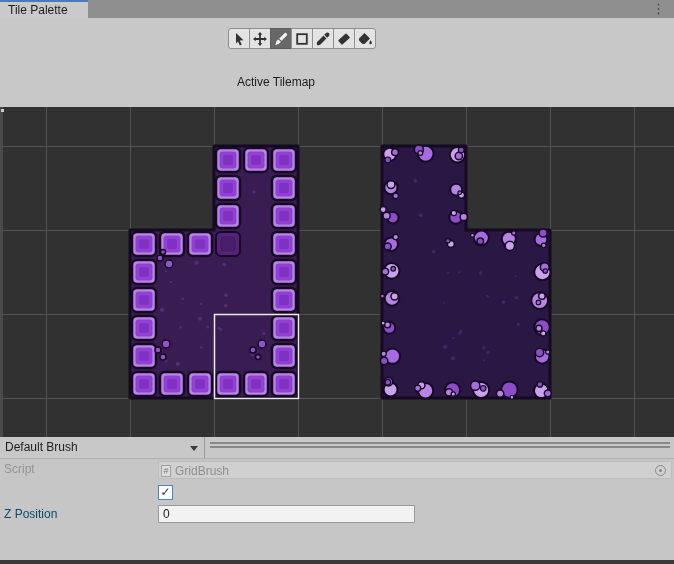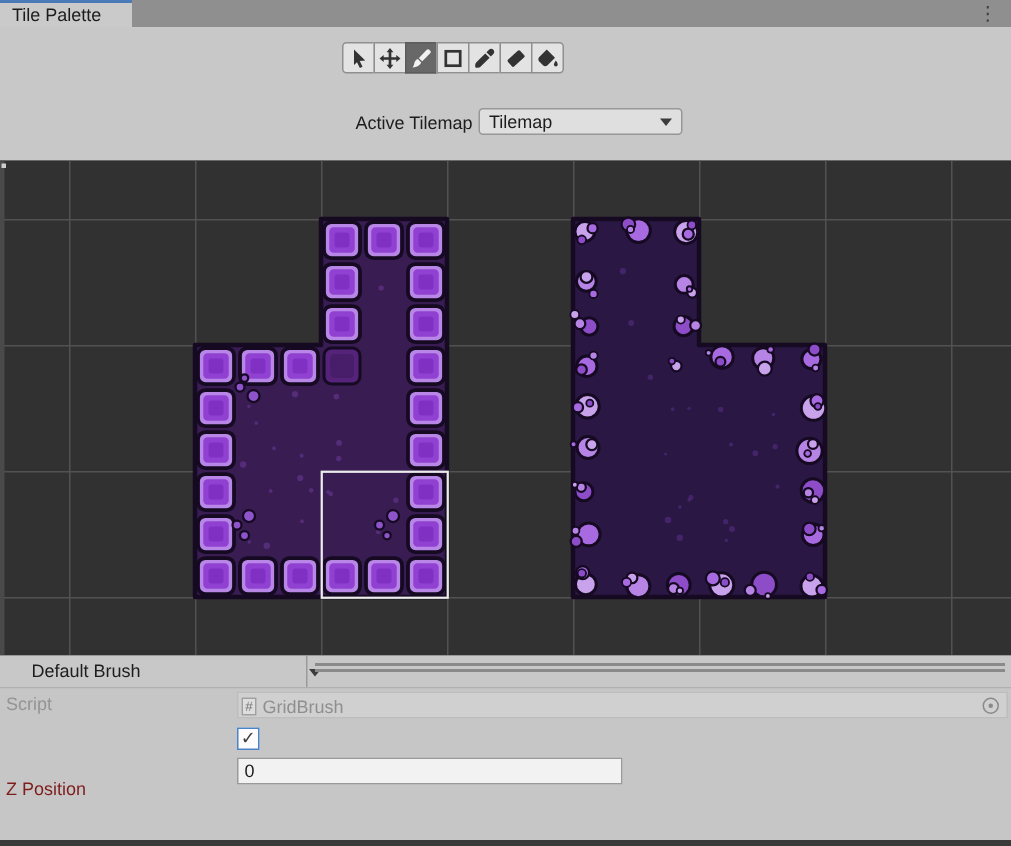--- a/index.html
+++ b/index.html
@@ -47,30 +47,30 @@
   .ph-dd .dd-arrow { right:8px; }
   .vsep { position:absolute; top:0; width:1px; height:21px; background:#9a9a9a; }
   .ph-edit { position:absolute; left:204px; top:0; width:33px; height:21px; text-align:center; padding-top:3px; }
   .ph-gizmos { position:absolute; left:617px; top:0; width:57px; height:21px; text-align:center; padding-top:3px; }
   
   .canvas-wrap { position:absolute; left:0; top:107px; width:674px; height:330px; background:#313131; }
   .canvas-wrap svg { display:block; }
   
   .brush-bar { position:absolute; left:0; top:437px; width:674px; height:22px; background:#c8c8c8;
     border-bottom:1px solid #b0b0b0; }
-  .bb-dd { position:absolute; left:0; top:0; width:206px; height:21px; padding:3px 0 0 5px;margin-left:16px; }
+  .bb-dd { position:absolute; left:0; top:0; width:206px; height:21px; padding:3px 0 0 5px; }
   .bb-dd .dd-arrow { right:8px; }
   .bb-lines { position:absolute; left:210px; top:5px; width:460px; height:6px;
     border-top:2px solid #8a8a8a; border-bottom:2px solid #8a8a8a; }
   
   .inspector { position:absolute; left:0; top:459px; width:674px; height:101px; background:#c6c6c6; }
   .insp-label { position:absolute; left:4px; width:150px; height:18px; padding-top:2px; overflow:hidden; white-space:nowrap; }
   .row-script { top:1px; color:#949494; }
   .row-can { top:24px; color:#2d5d9f; }
-  .row-z { top:46px; color:#7f1d1d;margin-top:12px; }
+  .row-z { top:46px; color:#0c4a6e; }
   .script-field {
     position:absolute; left:158px; top:2px; width:514px; height:18px; background:#d0d0d0;
     border:1px solid #bdbdbd; color:#8f8f8f; padding:1px 18px 0 2px; display:flex; align-items:center;
   }
   .script-icon {
     width:10px; height:12px; background:#dedede; border:1px solid #a0a0a0; color:#7a7a7a;
     font-size:9px; line-height:11px; text-align:center; margin-right:4px; flex:0 0 auto;
   }
   .obj-picker {
     position:absolute; right:5px; top:3px; width:11px; height:11px; border:1px solid #8a8a8a;
@@ -155,24 +155,20 @@
       <button class="tool-btn">
         <span>
             <svg width="16" height="16" viewBox="0 0 16 16">
               <path fill="currentColor" d="M7.5 2 L13 7.5 L8 12.5 C7.2 13.3 5.8 13.3 5 12.5 L2.5 10 C1.7 9.2 1.7 7.8 2.5 7 Z"></path>
               <path fill="currentColor" d="M13.6 9.3 C14.4 10.5 14.8 11.4 14.8 12 A1.25 1.25 0 0 1 12.3 12 C12.3 11.4 12.8 10.5 13.6 9.3 Z"></path>
             </svg>
           </span>
       </button>
     </div>
     <div class="at-label">Active Tilemap</div>
-    <div class="dropdown at-dropdown">
-      <span>Tilemap</span>
-      <span class="dd-arrow"></span>
-    </div>
   </div>
 
 
   <div class="canvas-wrap">
     <svg width="674" height="330" viewBox="0 0 674 330">
         <rect x="0" y="0" width="674" height="330" fill="#313131"></rect>
         <line x1="46.5" y1="0" x2="46.5" y2="330" stroke="#525252" stroke-width="1"></line>
         <line x1="130.5" y1="0" x2="130.5" y2="330" stroke="#525252" stroke-width="1"></line>
         <line x1="214.5" y1="0" x2="214.5" y2="330" stroke="#525252" stroke-width="1"></line>
         <line x1="298.5" y1="0" x2="298.5" y2="330" stroke="#525252" stroke-width="1"></line>

